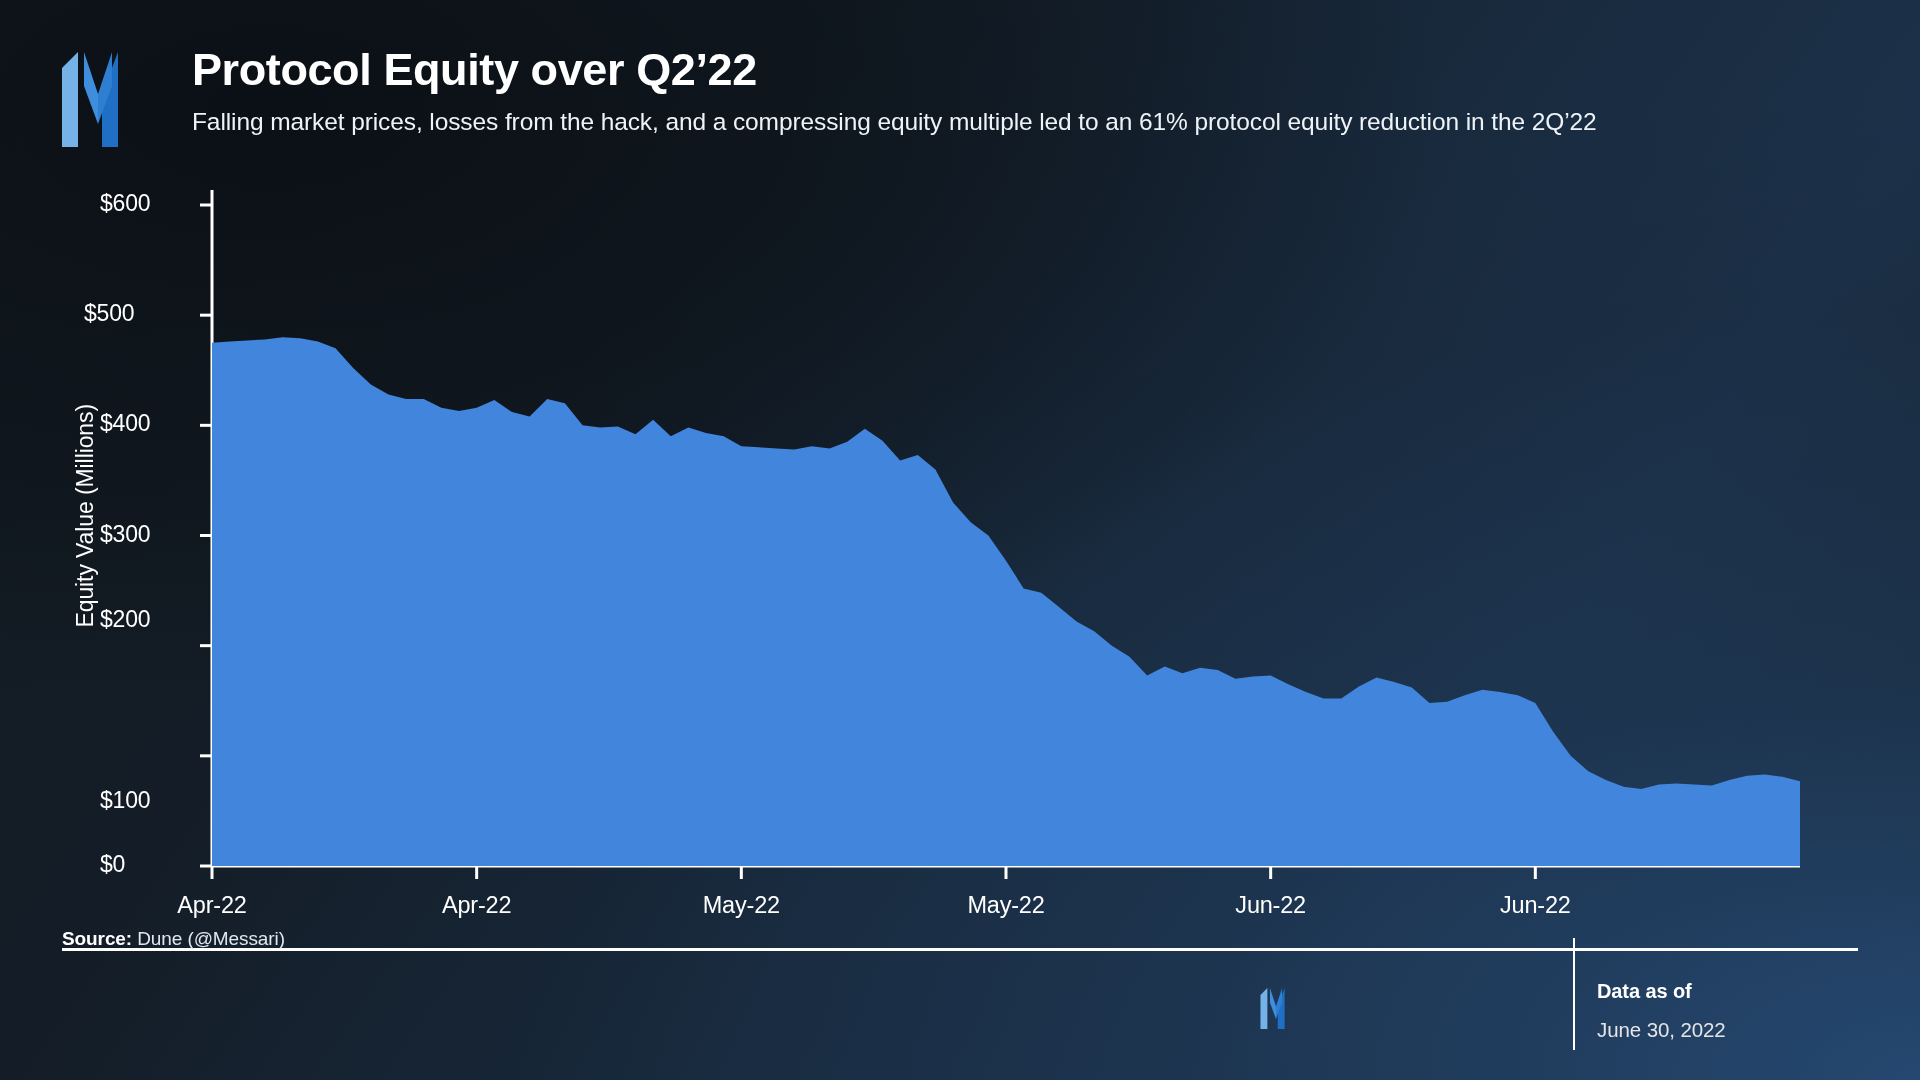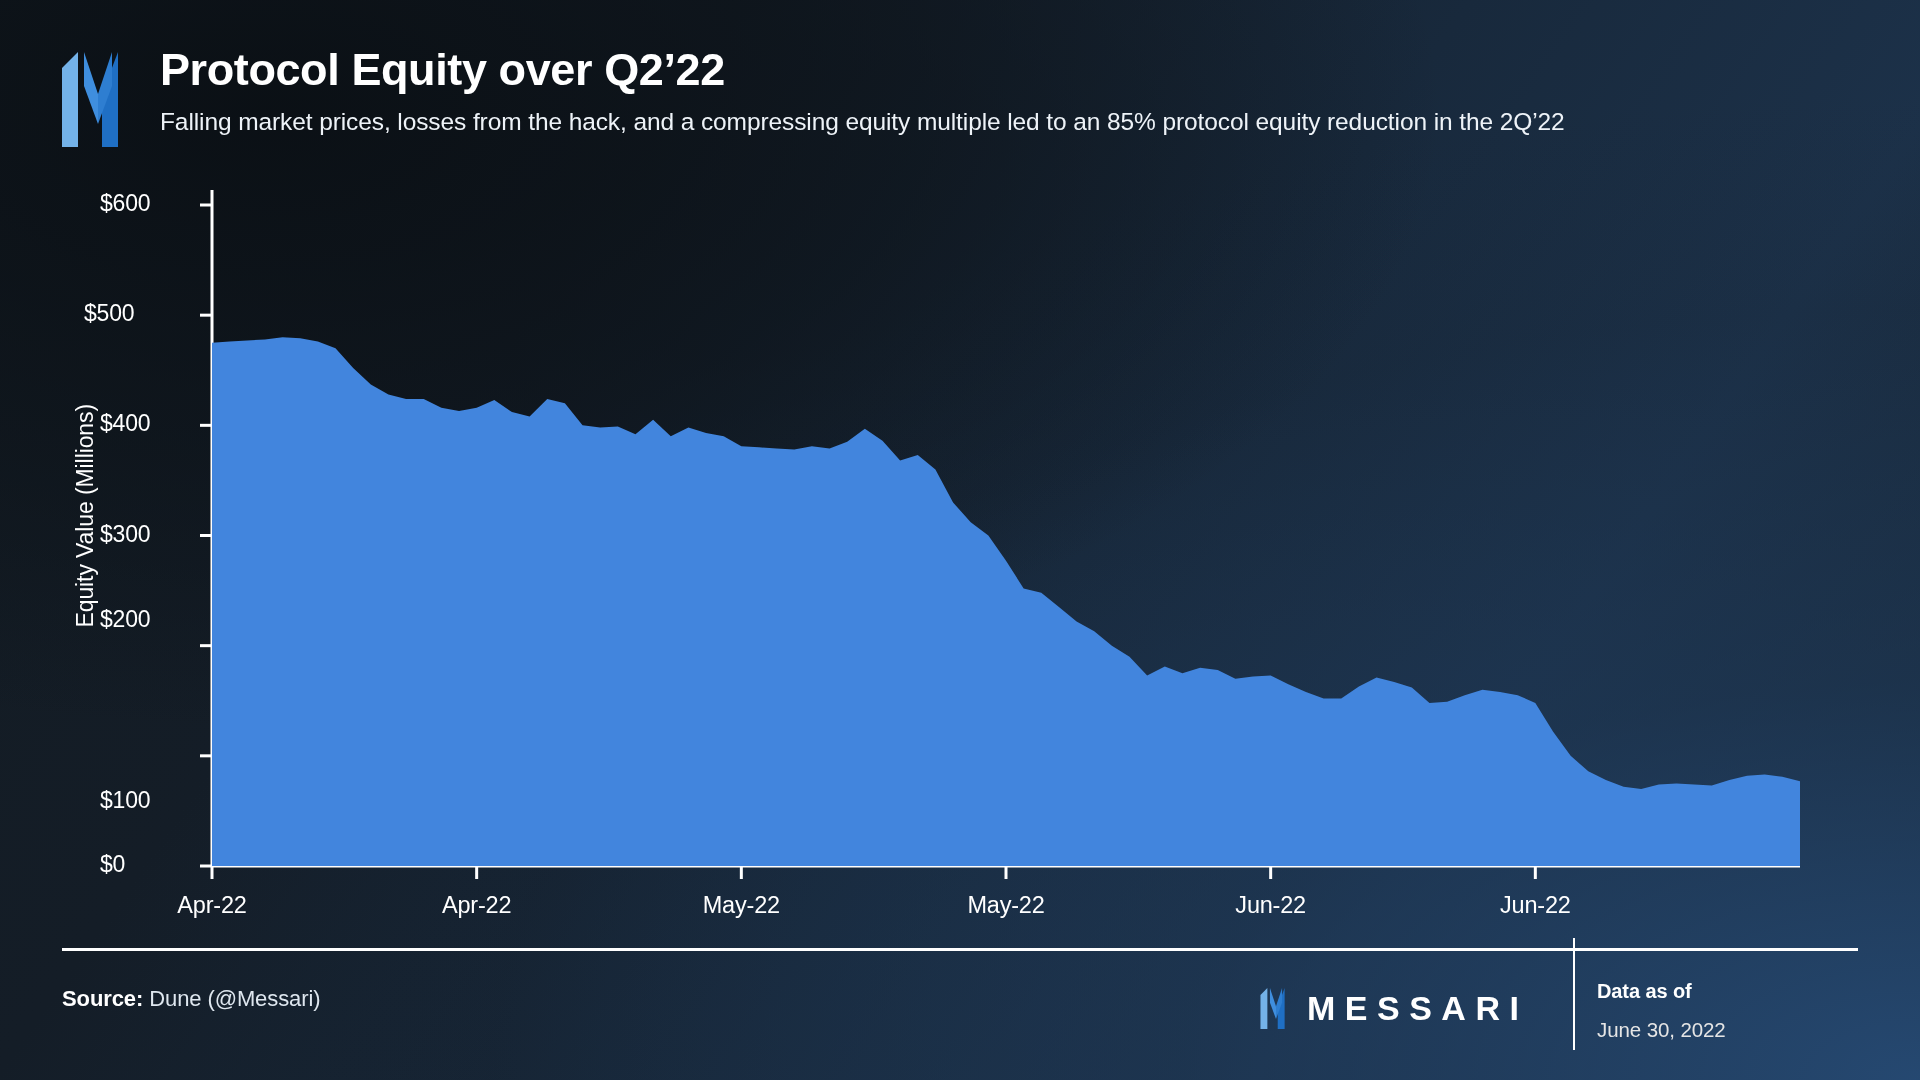--- a/index.html
+++ b/index.html
@@ -21,21 +21,21 @@
     background: radial-gradient(120% 115% at 100% 100%, rgba(38,74,116,0.95) 0%, rgba(30,56,86,0.55) 32%, rgba(20,33,48,0.12) 62%, rgba(16,23,31,0) 80%);
   }
   #bg-dark {
     position:absolute; inset:0;
     background: radial-gradient(85% 80% at 14% 10%, rgba(10,15,20,0.92) 0%, rgba(12,18,24,0.60) 40%, rgba(14,20,27,0.0) 72%);
   }
 
   #page { position:absolute; inset:0; }
 
   
-  #header { position:absolute; left:62px; top:42px; display:flex; align-items:flex-start; }
+  #header { position:absolute; left:62px; top:42px; display:flex; align-items:flex-start;gap:32px; }
   #logo-mark { width:72px; height:95px; flex:none; margin-right:26px; margin-top:10px; }
   #header-text { padding-top:4px; }
   #chart-title {
     font-size:45px; font-weight:bold; letter-spacing:-0.4px;
     line-height:1.08; color:#ffffff; white-space:nowrap;
   }
   #chart-subtitle {
     margin-top:13px; font-size:24.5px; font-weight:400;
     color:#eef3f8; letter-spacing:-0.1px; white-space:nowrap;
   }
@@ -57,22 +57,22 @@
     position:absolute; text-align:center; width:180px;
     font-size:23.5px; color:#ffffff; letter-spacing:-0.2px;
   }
 
   
   #footer-rule {
     position:absolute; left:62px; top:948px; width:1796px; height:3px;
     background:#ffffff;
   }
   #source-line {
-    position:absolute; left:62px; top:986px;
-    font-size:22px; color:#dfe7ef; letter-spacing:-0.1px;text-align:right;
+    position:absolute; left:62px; top:928px;
+    font-size:19px; color:#dfe7ef; letter-spacing:-0.1px;text-align:right;
   }
   #source-line b { color:#ffffff; font-weight:bold; }
   #messari-brand {
     position:absolute; left:1258px; top:988px;
     display:flex; align-items:center;
   }
   #brand-mark { width:36px; height:41px; margin-right:13px; }
   #brand-word {
     font-size:34px; font-weight:bold; letter-spacing:9.5px; color:#ffffff;
   }
@@ -95,21 +95,21 @@
 
   <div id="header">
     <svg id="logo-mark" viewBox="0 0 72 95">
       <polygon points="0,16 16,0 16,95 0,95" fill="#74b2e8"></polygon>
       <polygon points="22,0 36,42 36,72 22,34" fill="#3f8ede"></polygon>
       <polygon points="56,0 56,95 40,95 40,42" fill="#1f6fc4"></polygon>
       <polygon points="36,42 50,0 50,34 36,72" fill="#2e7ed1"></polygon>
     </svg>
     <div id="header-text">
       <div id="chart-title">Protocol Equity over Q2’22</div>
-      <div id="chart-subtitle">Falling market prices, losses from the hack, and a compressing equity multiple led to an 85% protocol equity reduction in the 2Q’22</div>
+      <div id="chart-subtitle">Falling market prices, losses from the hack, and a compressing equity multiple led to an 61% protocol equity reduction in the 2Q’22</div>
     </div>
   </div>
 
   <div id="plot-wrap">
     <svg id="plot-svg" width="1920" height="1080">
       <g id="axis-group">
           <line x1="212" y1="866" x2="1800" y2="866" stroke="#ffffff" stroke-width="3"></line>
           <line x1="212" y1="190" x2="212" y2="866" stroke="#ffffff" stroke-width="3"></line>
           <line x1="200" y1="866" x2="212" y2="866" stroke="#ffffff" stroke-width="3"></line>
           <line x1="200" y1="755.8333333333334" x2="212" y2="755.8333333333334" stroke="#ffffff" stroke-width="3"></line>
@@ -154,21 +154,20 @@
     <b>Source:</b><span> Dune (@Messari)</span>
   </div>
 
   <div id="messari-brand">
     <svg id="brand-mark" viewBox="0 0 72 95">
       <polygon points="0,16 16,0 16,95 0,95" fill="#74b2e8"></polygon>
       <polygon points="22,0 36,42 36,72 22,34" fill="#3f8ede"></polygon>
       <polygon points="56,0 56,95 40,95 40,42" fill="#1f6fc4"></polygon>
       <polygon points="36,42 50,0 50,34 36,72" fill="#2e7ed1"></polygon>
     </svg>
-    <div id="brand-word">MESSARI</div>
   </div>
 
   <div id="footer-divider"></div>
 
   <div id="data-asof">
     <div id="data-asof-label">Data as of</div>
     <div id="data-asof-value">June 30, 2022</div>
   </div>
 
 </div>

